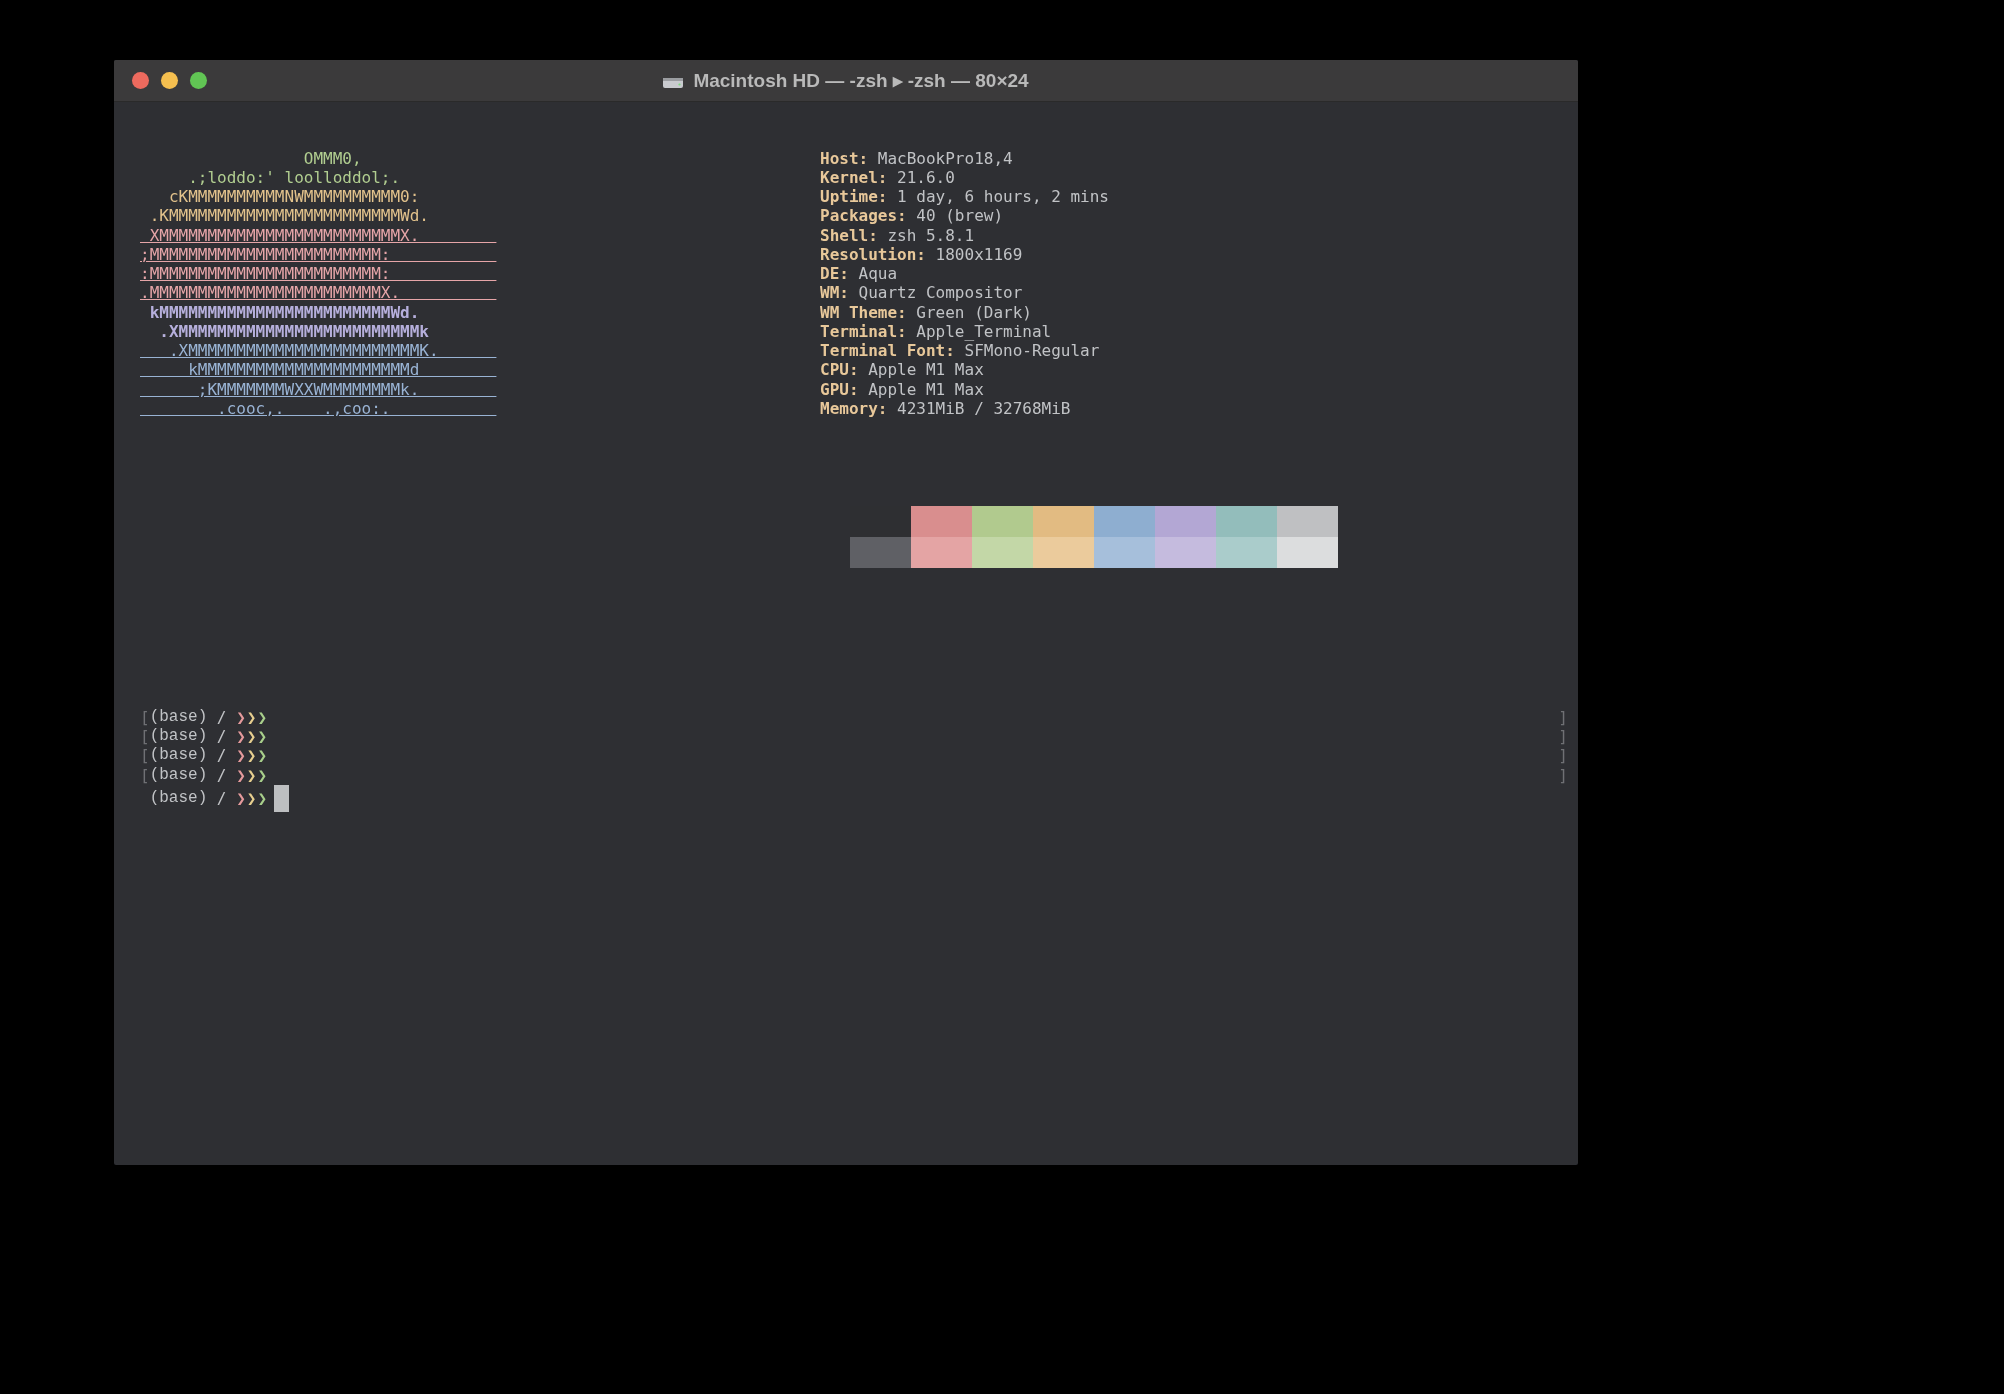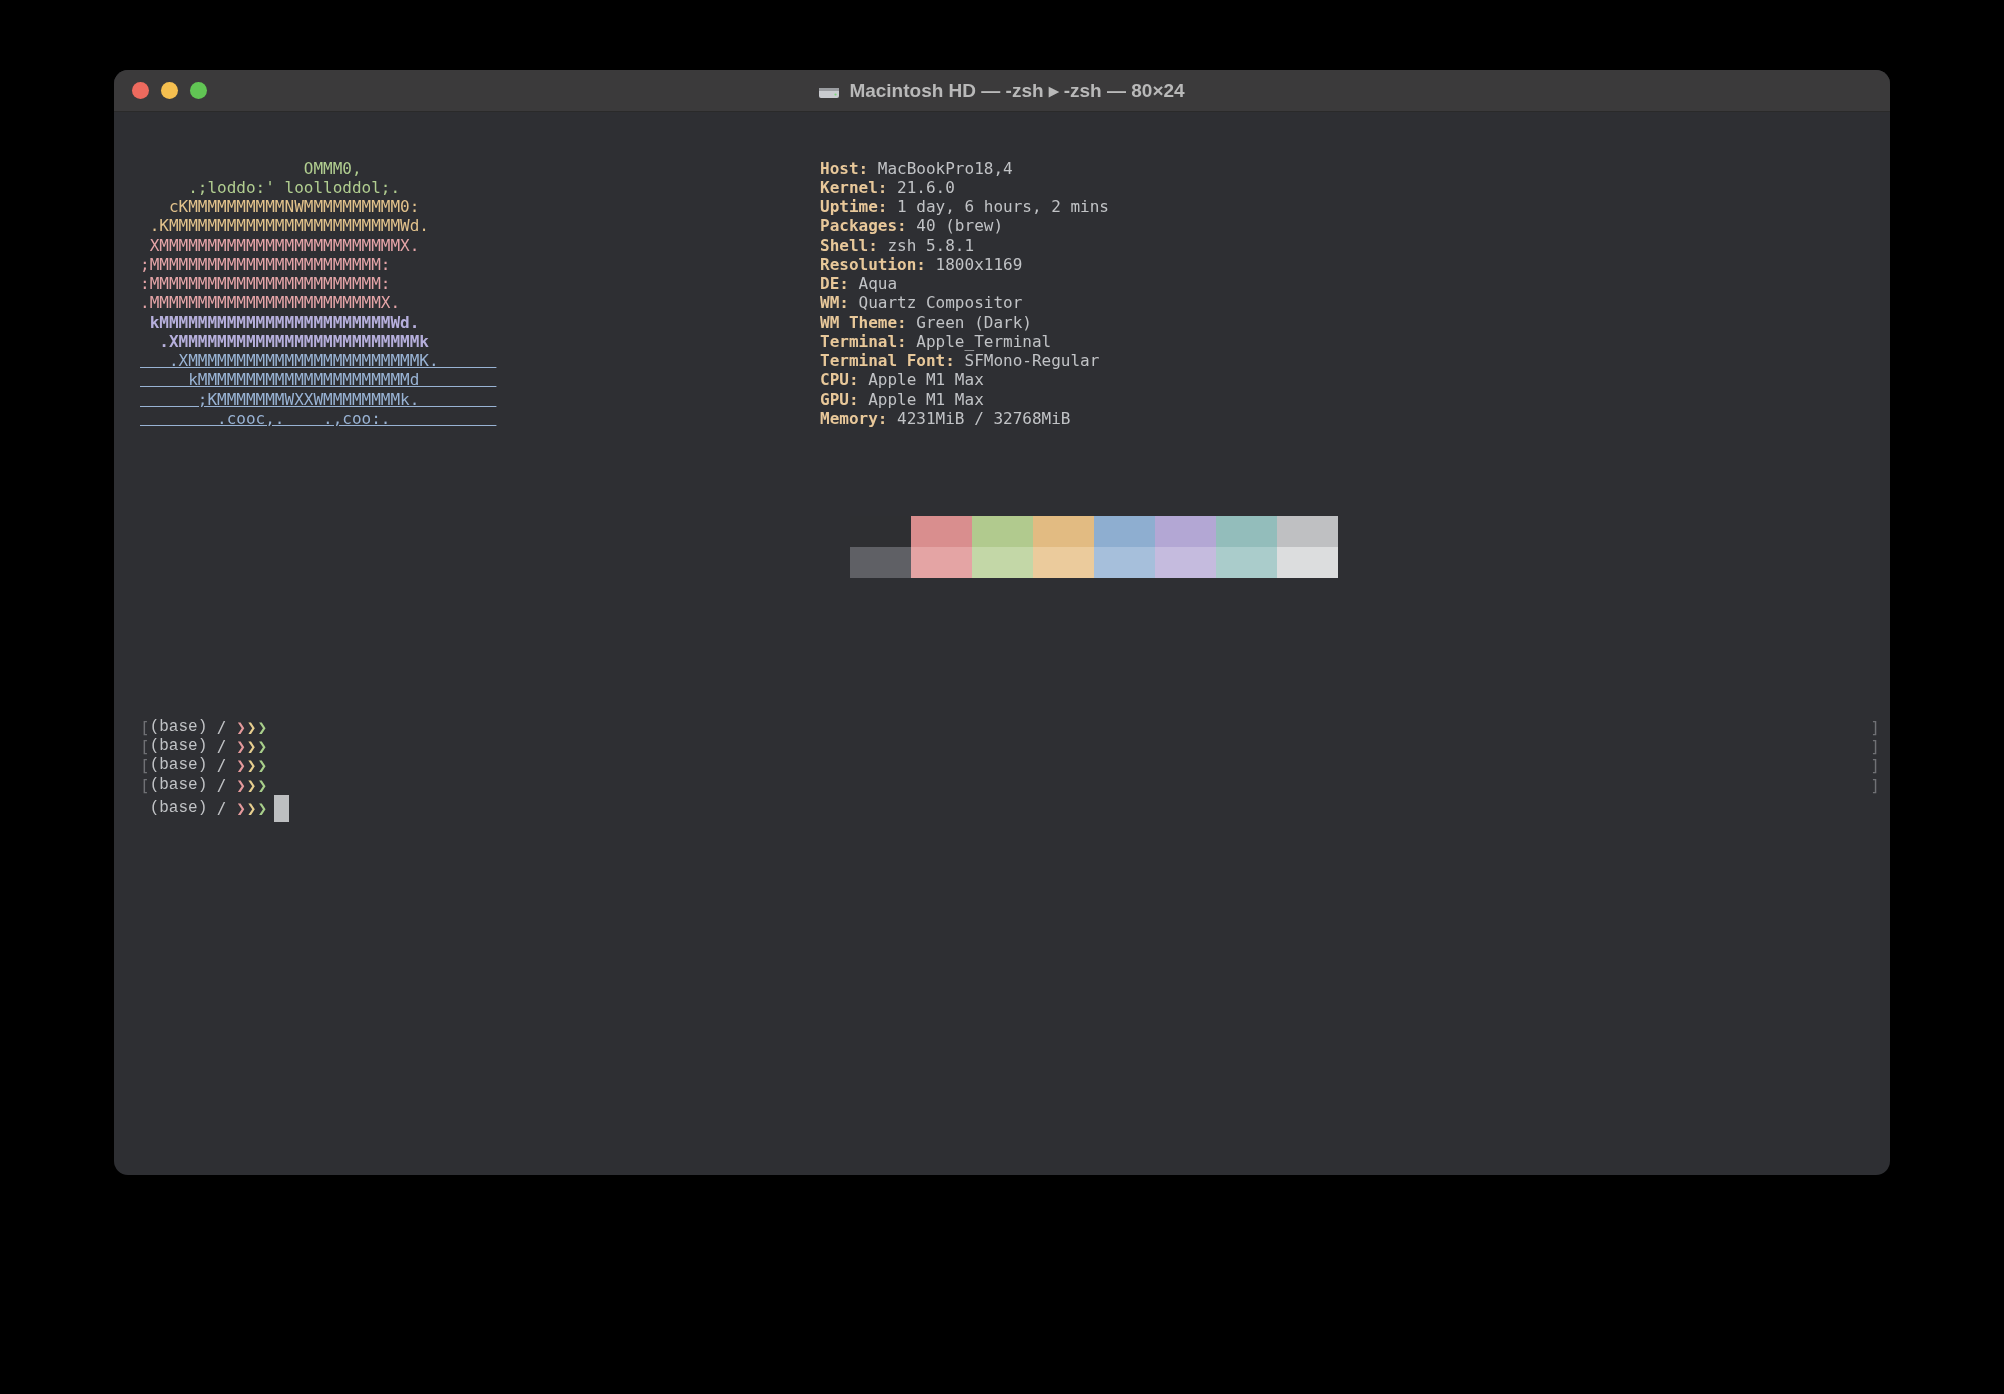--- a/index.html
+++ b/index.html
@@ -21,24 +21,24 @@
   }
   * { box-sizing: border-box; }
   html, body {
     margin: 0; padding: 0;
     width: 2004px; height: 1394px;
     background: var(--bg-outer);
     font-family: ui-monospace, "SF Mono", SFMono-Regular, Menlo, Consolas, monospace;
   }
   .window {
     position: absolute;
-    left: 114px; top: 70px;
-    width: 1776px; height: 1105px;
+    left: 114px; top: 60px;
+    width: 1464px; height: 1105px;
     background: var(--bg-terminal);
-    border-radius: 14px;
+    border-radius: 2px;
     overflow: hidden;
     box-shadow: 0 30px 80px rgba(0,0,0,0.6);
   }
   .titlebar {
     height: 42px;
     background: var(--bg-titlebar);
     display: flex;
     align-items: center;
     position: relative;
     border-bottom: 1px solid #2a2a2a;
@@ -84,21 +84,21 @@
   }
   .col-info {
     flex: 1;
     white-space: pre;
   }
   .col-info .label { color: var(--label-bold); font-weight: 700; margin-top: 36px; }
   .col-info .value { color: var(--fg-default); }
 
   .c-green  { color: var(--green); }
   .c-yellow { color: var(--yellow); }
-  .c-pink   { color: var(--pink); }
+  .c-pink   { color: var(--pink); text-decoration: underline; }
   .c-purple { color: var(--purple); font-weight: bold; }
   .c-blue   { color: var(--blue); text-decoration: underline; }
 
   .palette {
     margin-top: 30px;
     margin-left: 710px;
   }
   .palette-row { display:flex; }
   .swatch {
     width: 61px; height: 31px;

